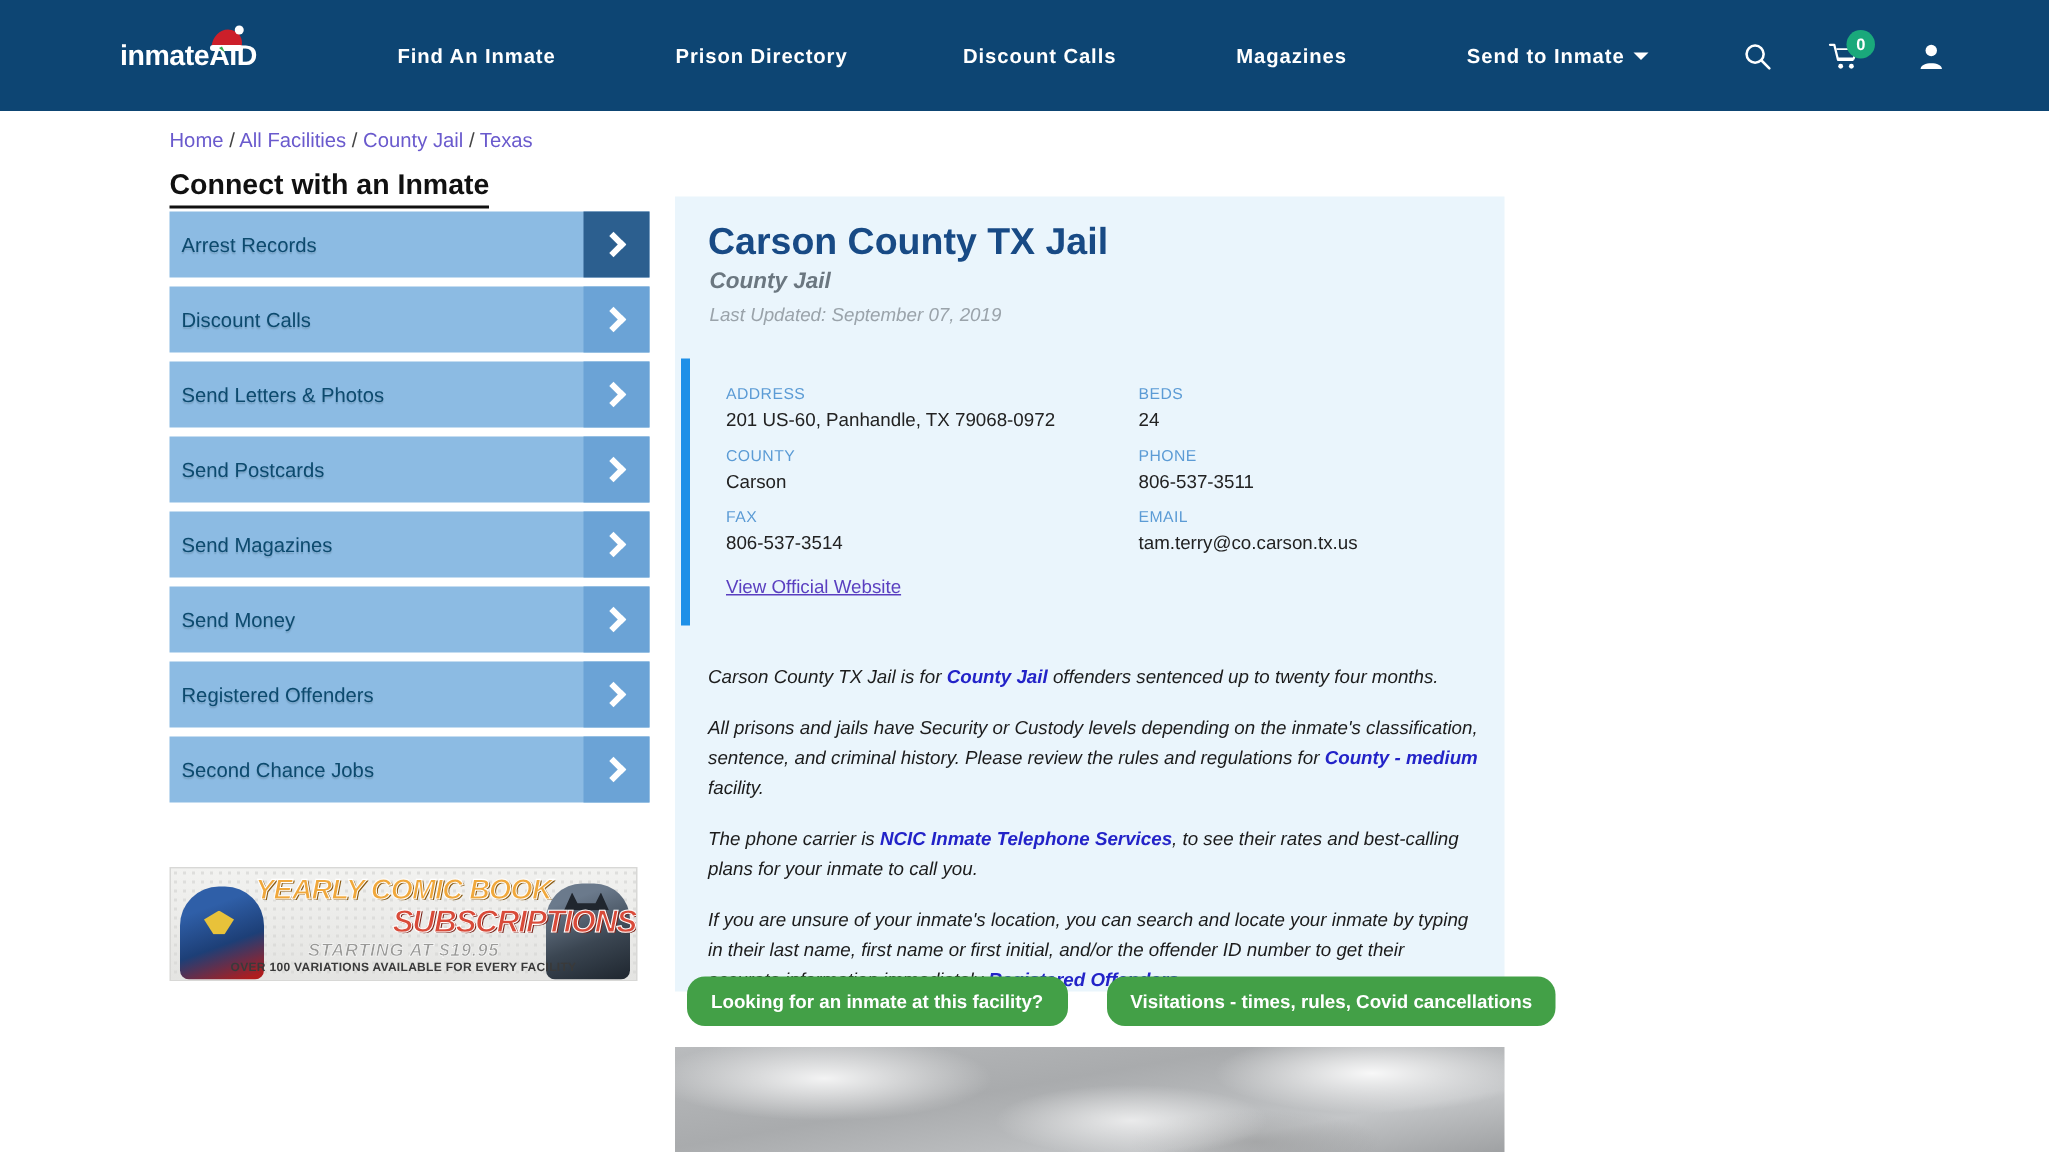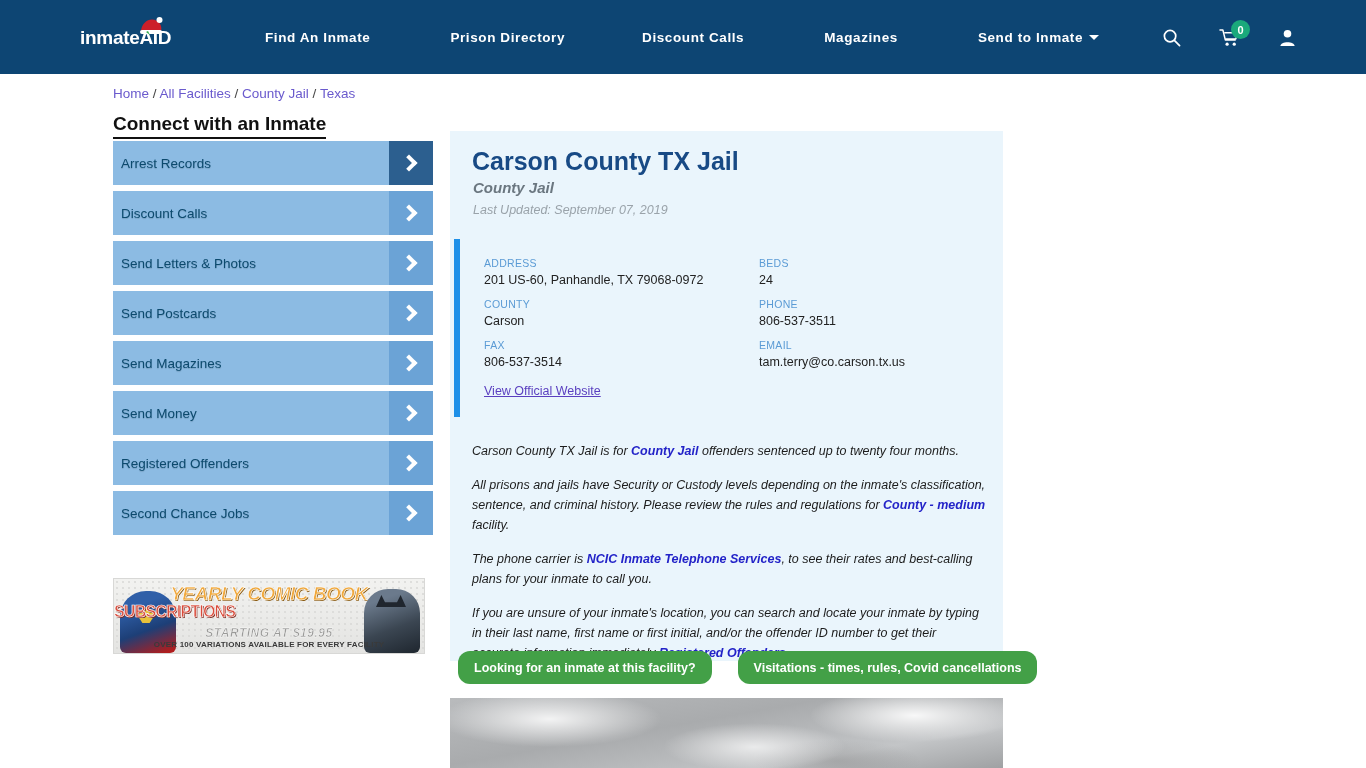--- a/index.html
+++ b/index.html
@@ -140,22 +140,22 @@
     position: absolute; top: 4px; left: 0; width: 100%;
     text-align: center;
     font-size: 19px; font-weight: bold; font-style: italic;
     color: #f0a83c;
     -webkit-text-stroke: 0.7px #ffffff;
     letter-spacing: -0.5px;
     text-shadow: 1px 1px 0 #8a5a10;
   }
   .ad-line2 {
     position: absolute; top: 24px; left: 0; width: 100%;
-    text-align: left;
-    font-size: 16px; font-weight: bold; 
+    text-align: right;
+    font-size: 21px; font-weight: bold; font-style: italic;
     color: #d94b3a;
     -webkit-text-stroke: 0.7px #ffffff;
     letter-spacing: -0.8px;
     text-shadow: 1px 1px 0 #7a241a;
   }
   .ad-line3 {
     position: absolute; top: 47px; left: 0; width: 100%;
     text-align: center;
     font-size: 12px; font-weight: bold; font-style: italic;
     color: #9a9a98;

